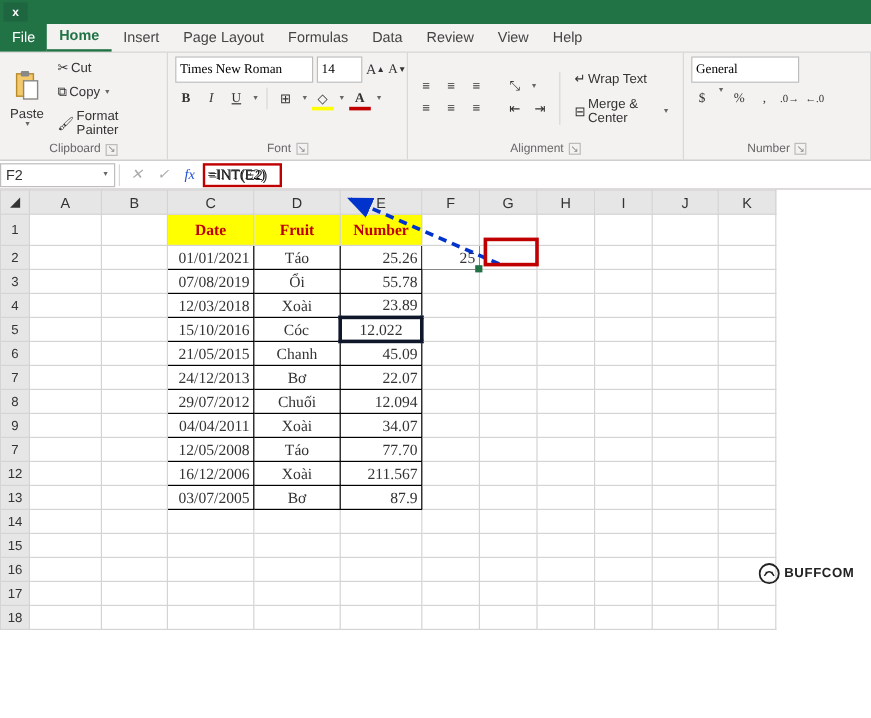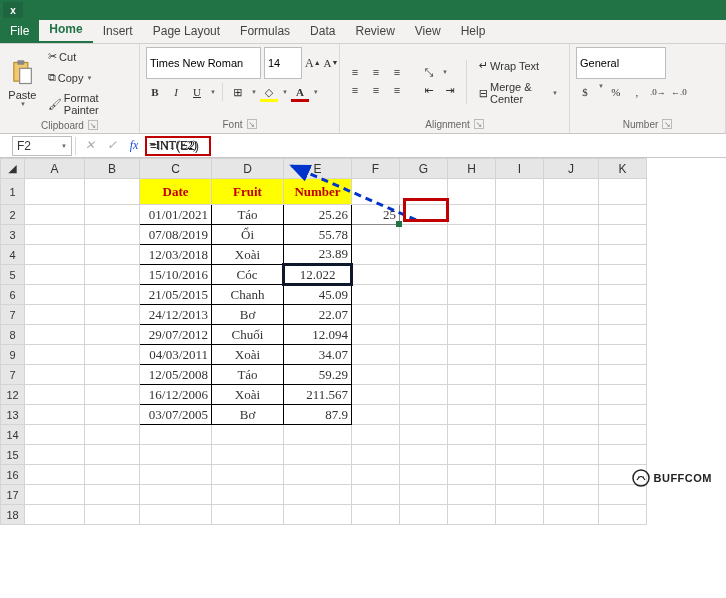--- a/index.html
+++ b/index.html
@@ -17,33 +17,33 @@
   .rgroup { border-right: 1px solid #d8d8d8; padding: 3px 6px 2px; display: flex; flex-direction: column; justify-content: space-between; }
   .rgroup .glabel { text-align: center; font-size: 10px; color: #666; height: 14px; display:flex; align-items:center; justify-content:center; gap:4px;}
   .rgroup .gbody { flex: 1; display: flex; align-items: center; gap: 4px; }
   .rbtn { padding: 2px 4px; border: 1px solid transparent; background: transparent; font-size: 11px; cursor: pointer; display:flex; align-items:center; gap:2px;}
   .sep { width:1px; background:#d8d8d8; height:60px; align-self:center; margin:0 3px;}
   .paste-btn { display:flex; flex-direction:column; align-items:center; width:36px; cursor:pointer; }
   .paste-icon svg { width:28px; height:28px; }
   .mini-btns { display:flex; flex-direction:column; gap:2px; font-size:11px; }
 
   .font-top { display:flex; align-items:center; gap:3px; margin-bottom:4px;}
-  .font-sel, .size-sel { border:1px solid #bdbdbd; background:#fff; font-size:11px; height:32px; padding:0 3px; }
+  .font-sel, .size-sel { border:1px solid #bdbdbd; background:#fff; font-size:11px; height:22px; padding:0 3px;font-family:Liberation Serif, serif; }
   .font-sel { width:115px; } .size-sel { width:38px; }
   .font-bottom { display:flex; align-items:center; gap:3px; }
   .ico-btn { width:18px; height:18px; display:flex; align-items:center; justify-content:center; cursor:pointer; font-family: "Times New Roman", serif; }
   .drop-ar { font-size:6px; color:#666; margin-left:1px; }
 
   .align-row { display:flex; align-items:center; gap:3px; margin-bottom:2px;}
   .align-btn { width:18px; height:16px; cursor:pointer; display:flex; align-items:center; justify-content:center;}
 
   .launch { font-size:8px; color:#888; border:1px solid #bbb; width:10px; height:10px; display:flex; align-items:center; justify-content:center; cursor:pointer;}
 
   .namebar { height: 24px; display: flex; align-items: center; border-bottom: 1px solid #c8c6c4; background:#fff;}
-  .namebox { width: 60px; height: 20px; border: 1px solid #bdbdbd; margin-left: 12px; padding: 0 4px; font-size: 12px; display:flex; align-items:center; justify-content:space-between; }
+  .namebox { width: 96px; height: 20px; border: 1px solid #bdbdbd; margin-left: 0; padding: 0 4px; font-size: 12px; display:flex; align-items:center; justify-content:space-between; }
   .fx-btn { width: 22px; height: 20px; display:flex; align-items:center; justify-content:center; font-style:italic; font-family:serif; font-size:12px; cursor:pointer; color:#1d4ed8;}
   .formula-input { flex:1; height:20px; border:none; font-size:12px; padding:0 4px; outline:none; font-family: "Segoe UI"; }
   .formula-wrap { height:20px; display:flex; align-items:center; flex:1; position:relative;}
   .formula-highlight { position:absolute; left:0; border:2px solid #c00000; padding:1px 10px 1px 3px; font-size:12px; pointer-events:none; }
 
   .gridzone { position: relative; overflow:hidden; }
   table.sheet { border-collapse: collapse; table-layout: fixed; }
   .sheet th, .sheet td { border: 1px solid #d4d4d4; font-size: 12px; height: 20px; }
   .sheet th { background: #e6e6e6; font-weight: normal; color:#333; text-align:center; }
   .sheet .rowhdr { width: 24px; text-align:center; background:#e6e6e6; font-size:11px; }
@@ -341,37 +341,37 @@
   <td></td>
           <td></td>
           <td></td>
           <td></td>
           <td></td>
         </tr>
         <tr>
           <th class="rowhdr">9</th>
   <td></td>
           <td></td>
-  <td style="text-align:right;border:1px solid #000">04/03/2011</td>
+  <td style="text-align:right;border:1px solid #000">04/04/2011</td>
   <td style="text-align:center;border:1px solid #000">Xoài</td>
   <td style="text-align:right;border:1px solid #000">34.07</td>
   <td></td>
   <td></td>
           <td></td>
           <td></td>
           <td></td>
           <td></td>
         </tr>
         <tr>
           <th class="rowhdr">7</th>
   <td></td>
           <td></td>
   <td style="text-align:right;border:1px solid #000">12/05/2008</td>
   <td style="text-align:center;border:1px solid #000">Táo</td>
-  <td style="text-align:right;border:1px solid #000">59.29</td>
+  <td style="text-align:right;border:1px solid #000">77.70</td>
   <td></td>
   <td></td>
           <td></td>
           <td></td>
           <td></td>
           <td></td>
         </tr>
         <tr>
           <th class="rowhdr">12</th>
   <td></td>

